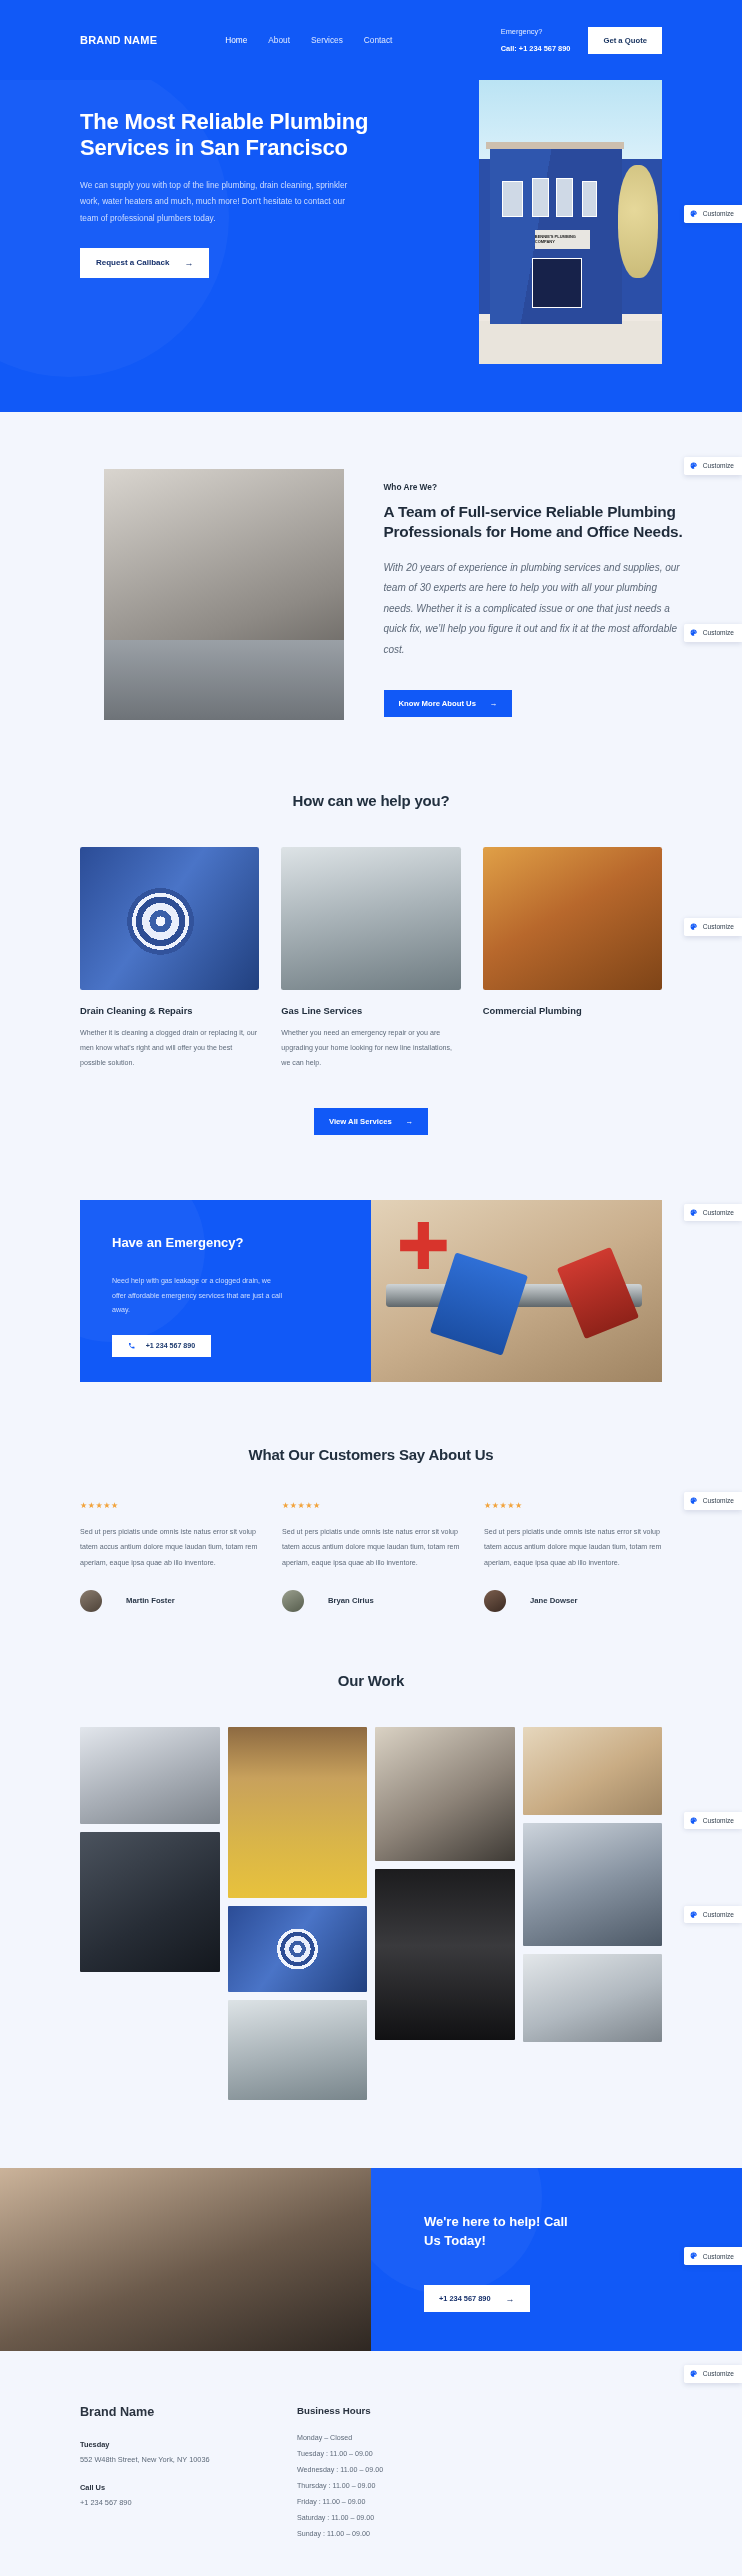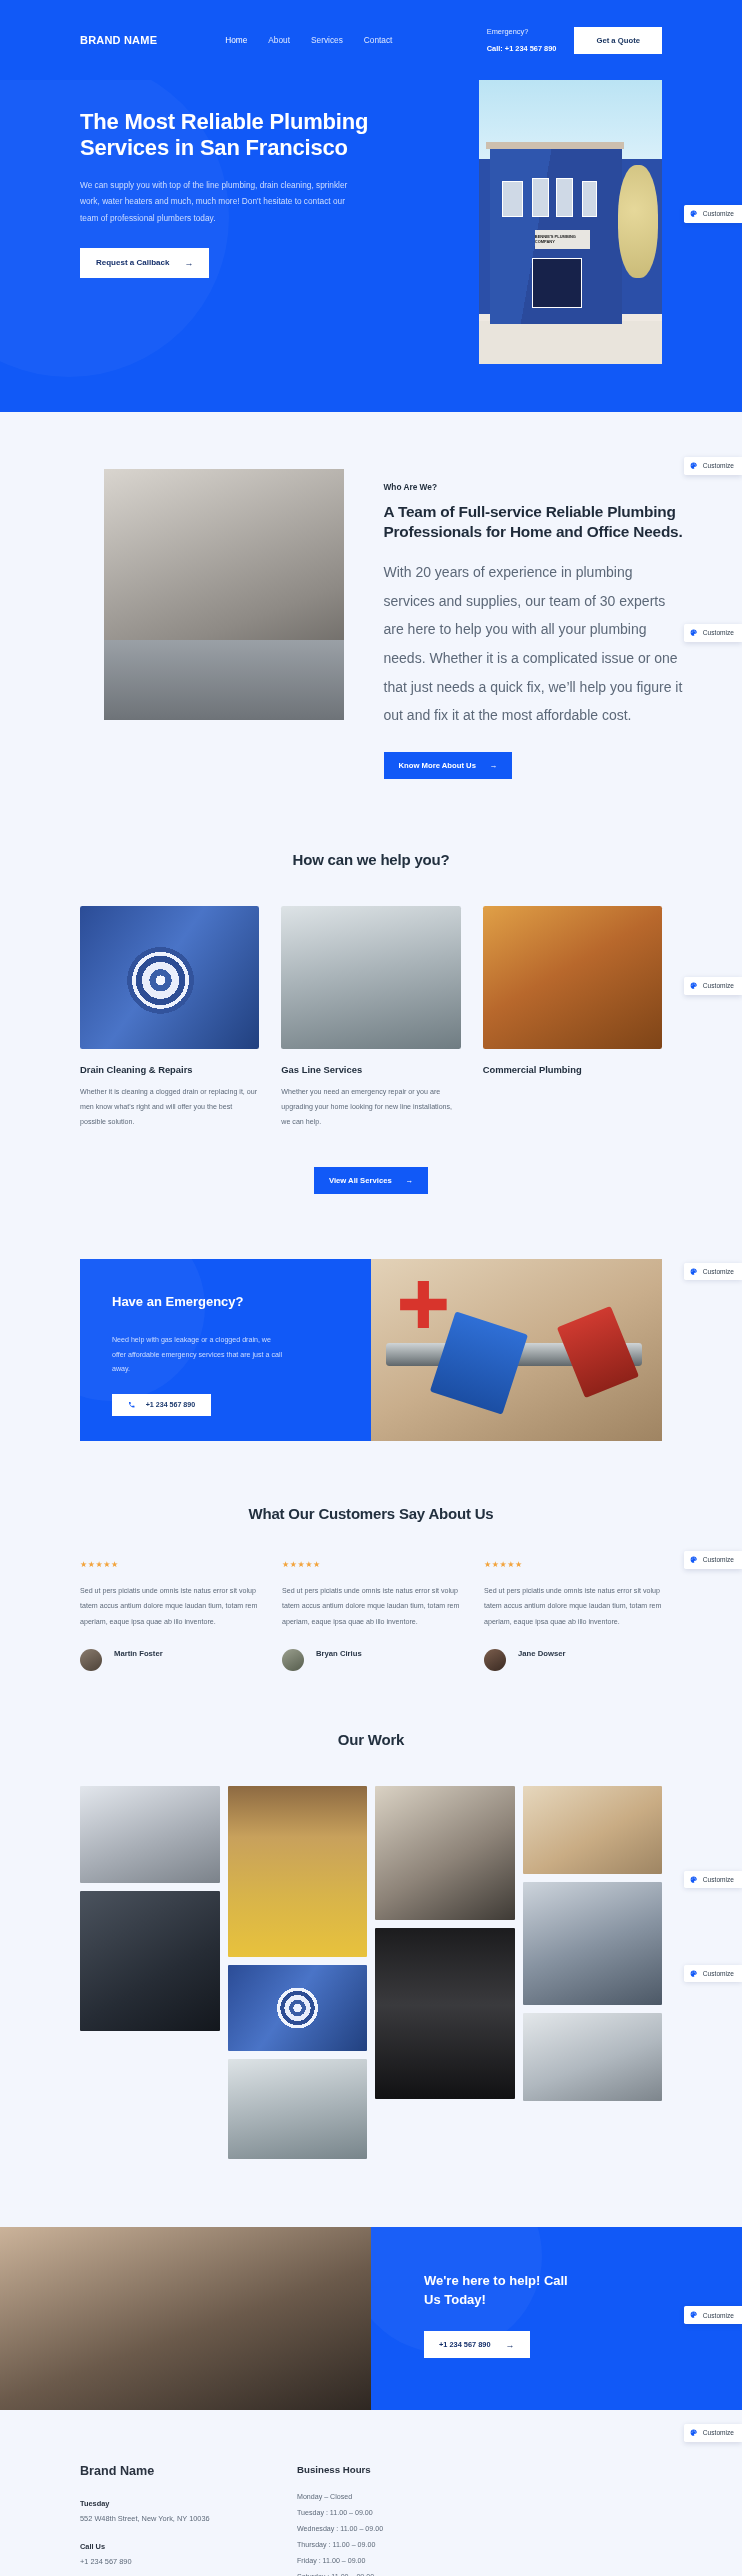--- a/index.html
+++ b/index.html
@@ -22,21 +22,21 @@
     white-space:nowrap;
   }
   .nav { display:flex; gap:21px; margin-left:68px; }
   .nav a { color:#dce7ff; font-size:8.3px; text-decoration:none; }
   .nav a.active { color:#ffffff; }
   .hdr-right { margin-left:auto; display:flex; align-items:center; gap:18px; }
   .emerg { color:#e4ecff; font-size:7.4px; line-height:2.3; white-space:nowrap; }
   .emerg .ln2 { color:#ffffff; font-weight:600; }
   .quote-btn {
     background:#fff; color:#18335f; font-size:7.7px; font-weight:600;
-    padding:9px 22px; border:0; cursor:pointer; white-space:nowrap;
+    padding:9px 15px; border:0; cursor:pointer; white-space:nowrap;
   }
 
   
   .hero {
     background:#1159f7; position:relative; height:332px;
     padding:0 80px; display:flex; align-items:flex-start;
   }
   .hero:before{
     content:""; position:absolute; left:-91px; top:-23px; width:320px; height:320px;
     border-radius:50%; background:rgba(255,255,255,.035);
@@ -87,21 +87,21 @@
     position:relative; overflow:hidden;
   }
   .about-img:after{content:"";position:absolute;left:0;bottom:0;width:100%;height:32%;
     background:linear-gradient(#9aa0a6,#6e7378);}
   .about-txt { padding-top:12.6px; }
   .eyebrow { font-size:8.3px; font-weight:700; color:#23303f; margin-bottom:10.3px; }
   .about-txt h2 {
     font-size:15.4px; line-height:1.33; font-weight:800; color:#1f2b3a;
     letter-spacing:-0.2px; margin-bottom:15px;
   }
-  .about-txt p { font-size:14px; line-height:2.05; color:#5c6878; margin-bottom:22px; }
+  .about-txt p { font-size:10px; line-height:2.05; color:#5c6878; margin-bottom:30px;font-style:italic; }
   .btn-blue {
     display:inline-flex; align-items:center; gap:13.7px; background:#1159f7;
     color:#fff; font-size:7.7px; font-weight:700; padding:9px 15px; border:0;
     cursor:pointer;
   }
 
   
   .services { padding:5.7px 0 46px 0; }
   .sec-title {
     text-align:center; font-size:15px; font-weight:800; color:#22303f;
@@ -142,21 +142,21 @@
   .emerg-r .wr-blue { position:absolute; left:24%; top:34%; width:26%; height:46%;
     background:linear-gradient(#2f6fd6,#1b4ea3); transform:rotate(18deg); border-radius:2.9px;}
   .emerg-r .wr-red { position:absolute; right:12%; top:30%; width:20%; height:42%;
     background:linear-gradient(#cf3a30,#8f2219); transform:rotate(-22deg); border-radius:2.9px;}
 
   
   .testi { padding:6.8px 0 55px; }
   .testi-grid { display:grid; grid-template-columns:repeat(3,1fr); gap:24px; }
   .stars { color:#f2a33c; font-size:8px; letter-spacing:0.6px; margin-bottom:15px; }
   .testi-txt { font-size:7.1px; line-height:2.2; color:#5e6a7a; margin-bottom:18px; }
-  .testi-person { display:flex; gap:12px; }
+  .testi-person { display:flex; align-items:center; gap:24px; }
   .avatar { width:22px; height:22px; border-radius:50%; flex:none; overflow:hidden;
     background:linear-gradient(150deg,#8a7c6e,#4d4238); }
   .avatar.a2 { background:linear-gradient(150deg,#9ba08f,#555c4c); }
   .avatar.a3 { background:linear-gradient(150deg,#7b5e4d,#3a2a22); }
   .testi-name { font-size:7.7px; font-weight:700; color:#2a3748; }
 
   
   .gal { padding:5.7px 0 68px; }
   .gal-grid { display:grid; grid-template-columns:repeat(4,1fr); gap:8px; align-items:start; }
   .gcol { display:flex; flex-direction:column; gap:8px; }
@@ -174,21 +174,21 @@
   .g-bath   { height:123px; background:linear-gradient(160deg,#cdd4dc,#8894a2 50%,#4c5866); }
   .g-mani   { height:88px; background:linear-gradient(160deg,#e3e7ea,#b0b8bf 55%,#7d858c); }
 
   
   .cta { display:flex; height:183px; }
   .cta-img { flex:0 0 50%; background:linear-gradient(160deg,#cbb39a,#6b5a4b 55%,#2e2722); }
   .cta-r { flex:1; background:#1159f7; padding:45px 0 0 53px; position:relative; overflow:hidden; }
   .cta-r:before{content:"";position:absolute;left:-23px;top:-68px;width:194px;height:194px;
     border-radius:50%;background:rgba(255,255,255,.04);}
   .cta-r h3 { color:#fff; font-size:13px; font-weight:800; line-height:1.45;
-    max-width:160px; margin-bottom:21px; position:relative; }
+    max-width:160px; margin-bottom:34px; position:relative; }
 
   
   .footer { background:#f3f6fd; padding:54px 0 34px; }
   .foot-grid { display:flex; gap:46px; }
   .foot-col-a { width:171px; }
   .foot-brand { font-size:12.6px; font-weight:800; color:#2a3340; margin-bottom:20.5px; }
   .foot-lbl { font-size:7.4px; font-weight:700; color:#2a3340; margin-bottom:4.6px; }
   .foot-val { font-size:7.4px; line-height:1.95; color:#5e6a7a; margin-bottom:15px; }
   .foot-hours-t { font-size:9.7px; font-weight:700; color:#2a3340; margin-bottom:15px; }
   .foot-hours li { list-style:none; font-size:7.1px; line-height:2.25; color:#5e6a7a; }

